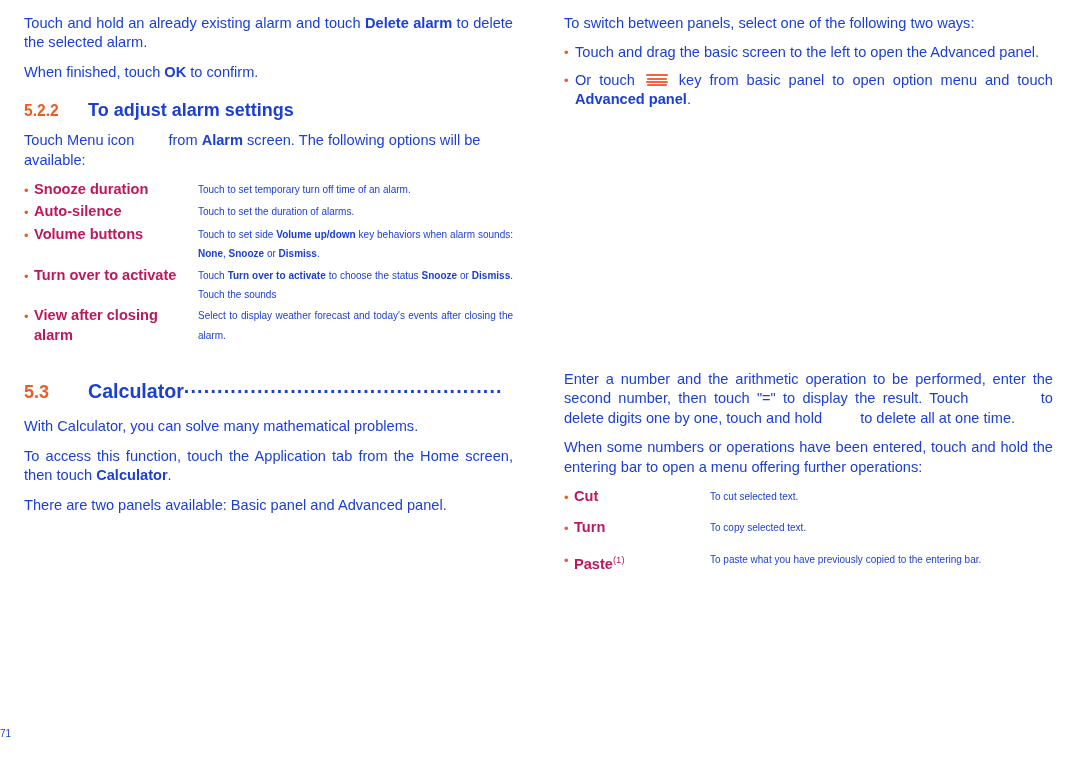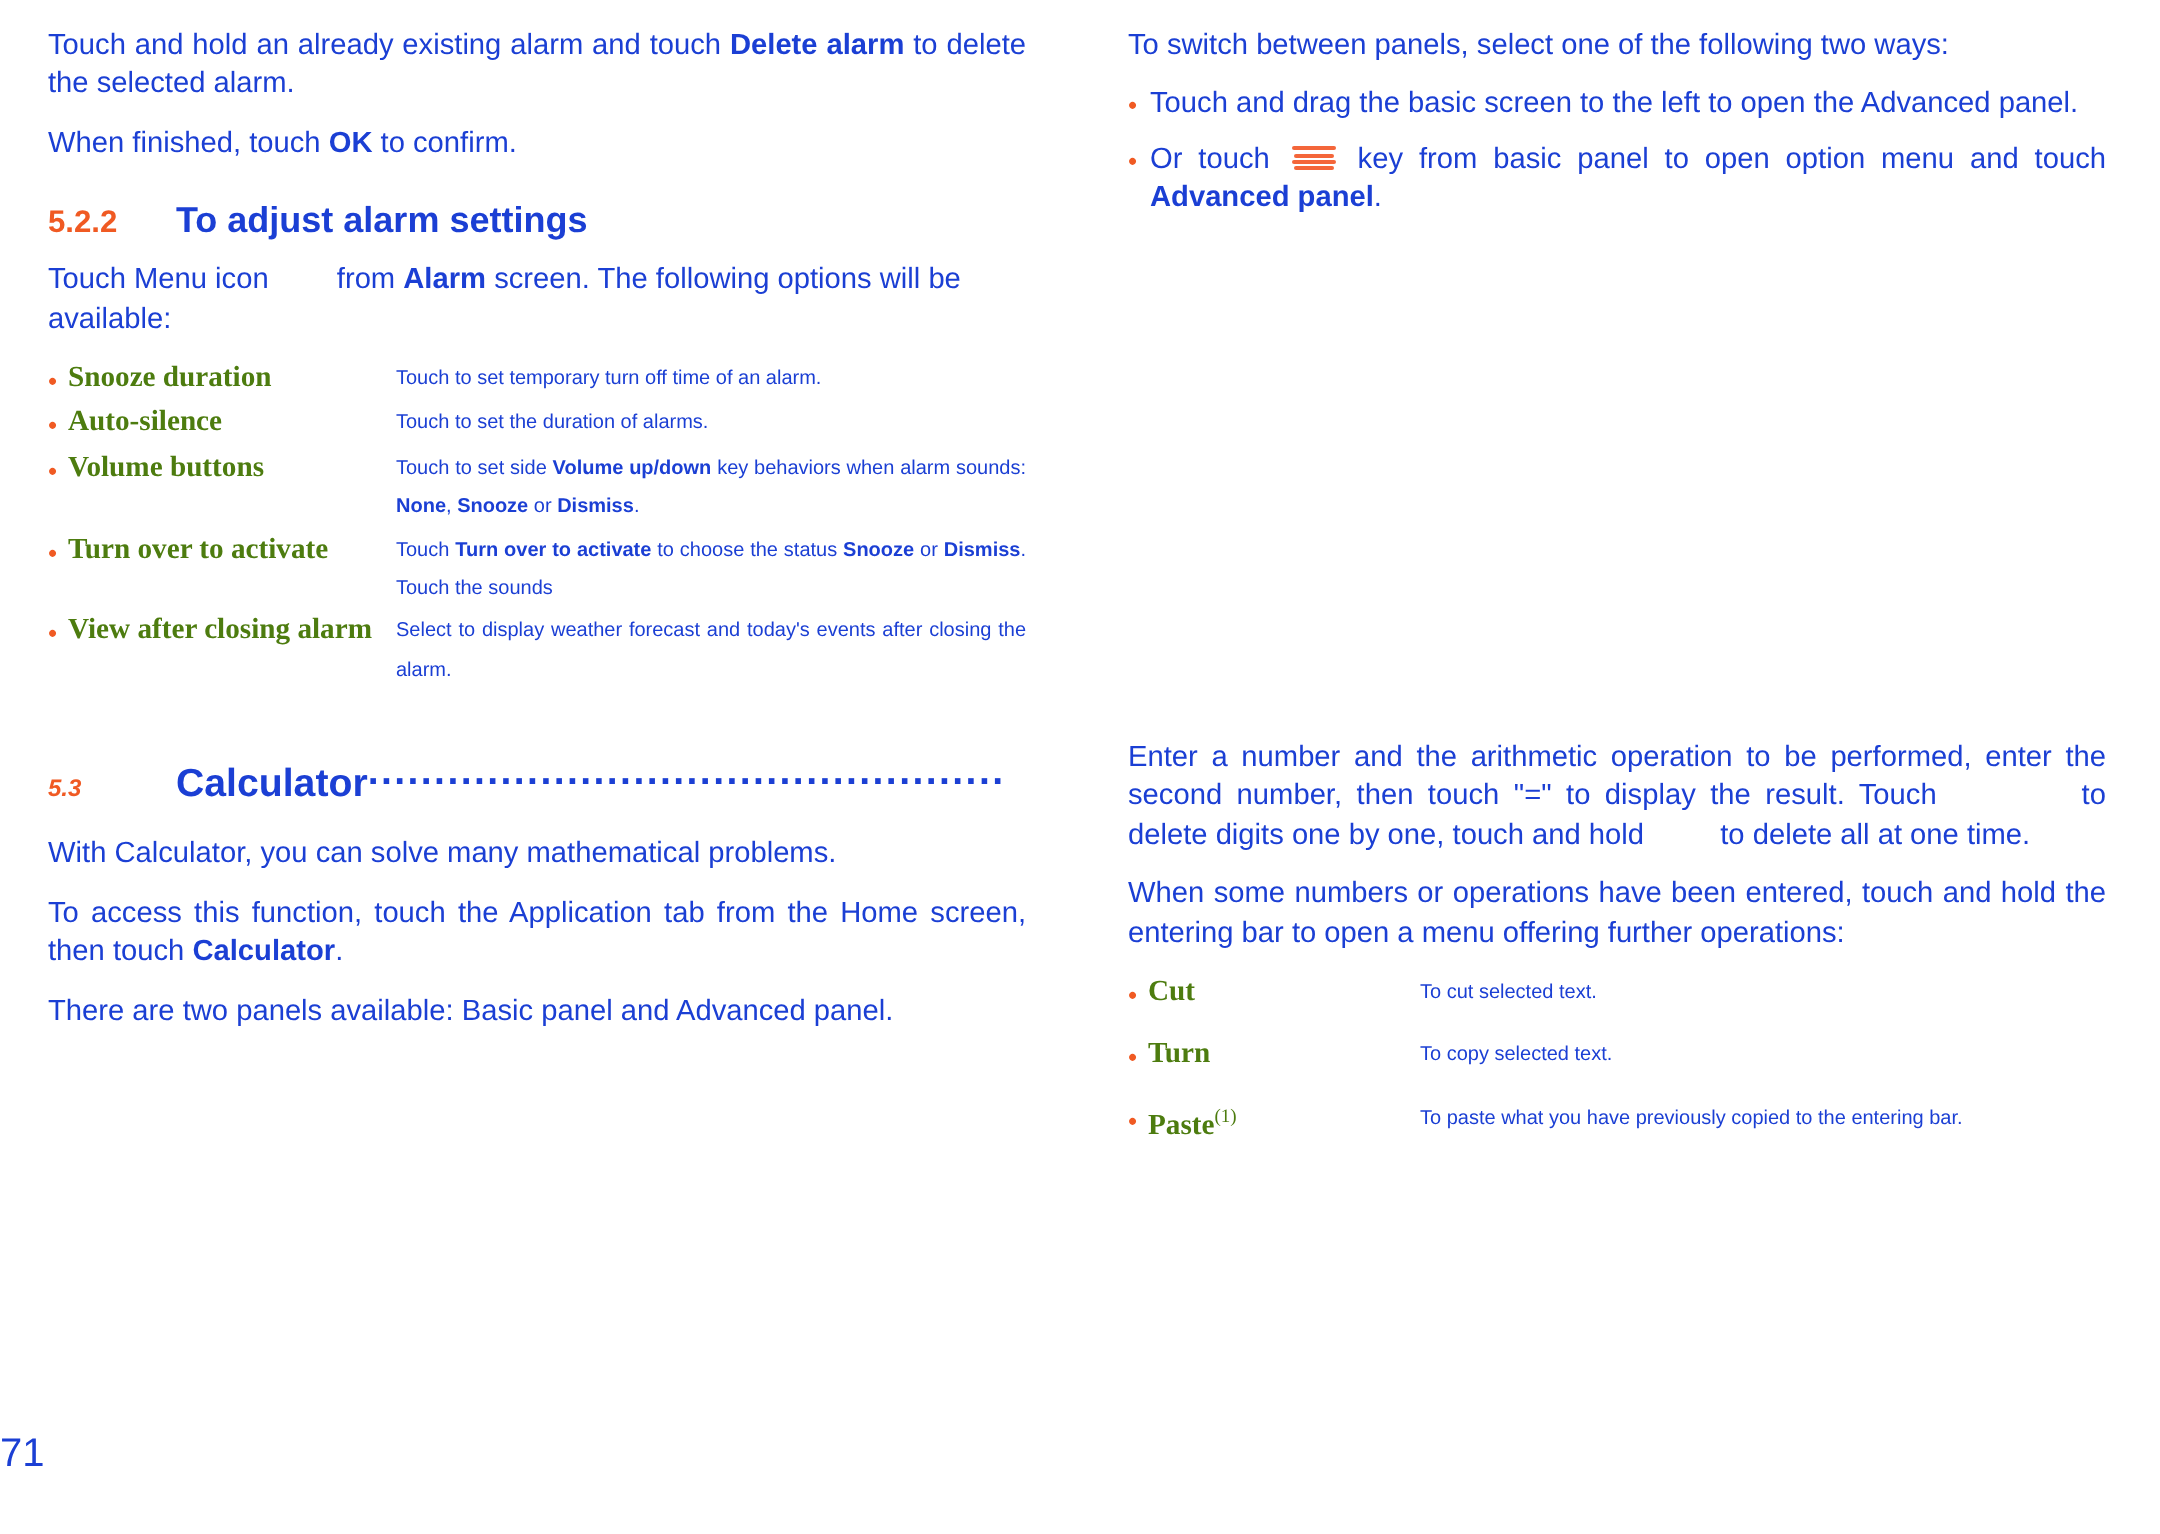--- a/index.html
+++ b/index.html
@@ -55,21 +55,21 @@
     color: #f05a23;
     font-size: 15.6px;
     width: 64px;
     flex: 0 0 64px;
   }
   .heading .title {
     color: #1b3fd4;
     font-size: 18px;
   }
   .heading.big { margin: 30px 0 14px 0; }
-  .heading.big .num { font-size: 12px; font-style: italic; }
+  .heading.big .num { font-size: 18px; }
   .heading.big .title {
     font-size: 19.6px;
     white-space: nowrap;
   }
   .leader {
     color: #1b3fd4;
     font-size: 19.6px;
     letter-spacing: 1.2px;
     overflow: hidden;
     white-space: nowrap;
@@ -87,26 +87,25 @@
   }
   .defrow .bullet {
     color: #f05a23;
     font-size: 13px;
     line-height: 19.4px;
     flex: 0 0 10px;
     padding-top: 1px;
   }
   .defrow .term {
     font-weight: bold;
-    color: #4d7c0f;
+    color: #be185d;
     font-size: 14.6px;
     line-height: 19.4px;
     flex: 0 0 158px;
     padding-right: 6px;
-    font-family: Liberation Serif, serif;
   }
   .defrow .desc {
     font-size: 10px;
     line-height: 19.4px;
     color: #1b3fd4;
     flex: 1 1 auto;
     text-align: justify;
   }
   .defrow.wide .term { flex: 0 0 130px; }
 
@@ -163,21 +162,21 @@
   
   .icon-gap { display: inline-block; width: 30px; }
   .icon-gap.lg { width: 58px; }
 
   
   .pagenum {
     position: absolute;
     bottom: 28px;
     width: 540px;
     text-align: left;
-    font-size: 20px;
+    font-size: 10px;
     color: #1b3fd4;
   }
   .pagenum.left  { left: 0; }
 </style>
 </head>
 <body>
 
 <div class="page page-left">
   <div class="col">
 

